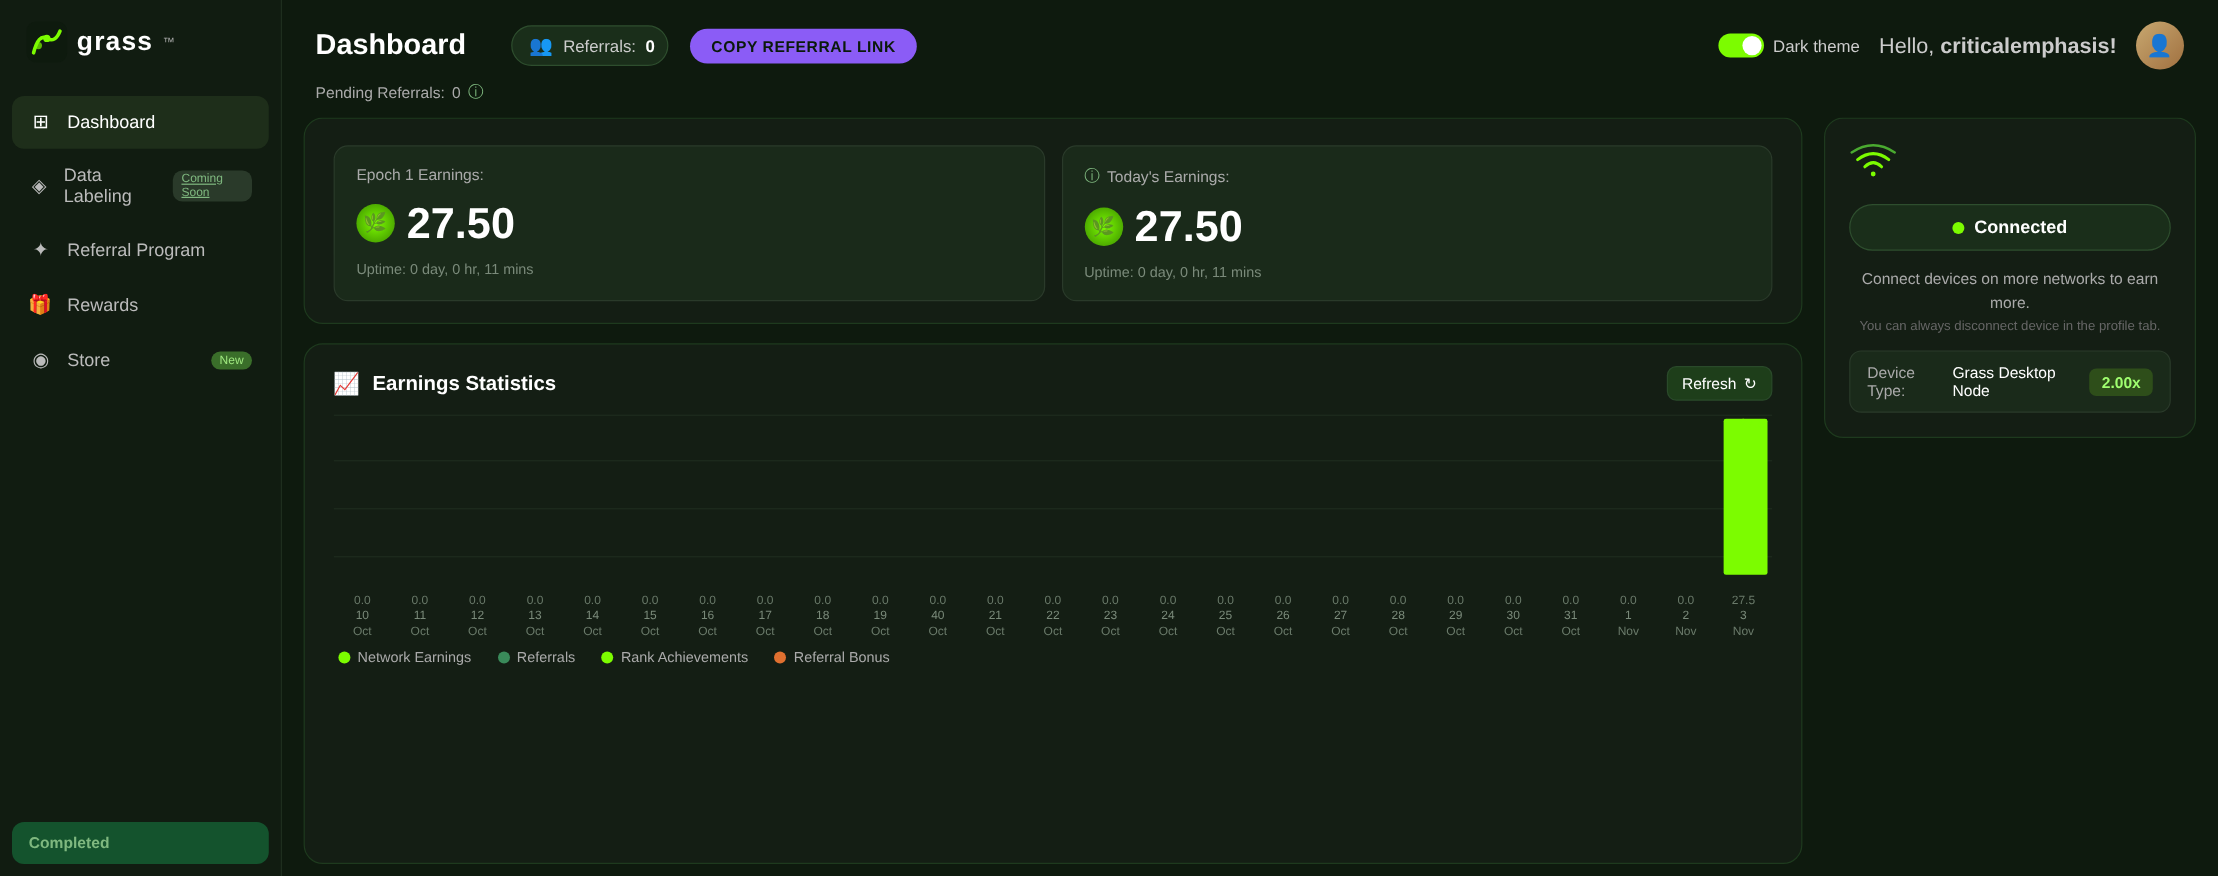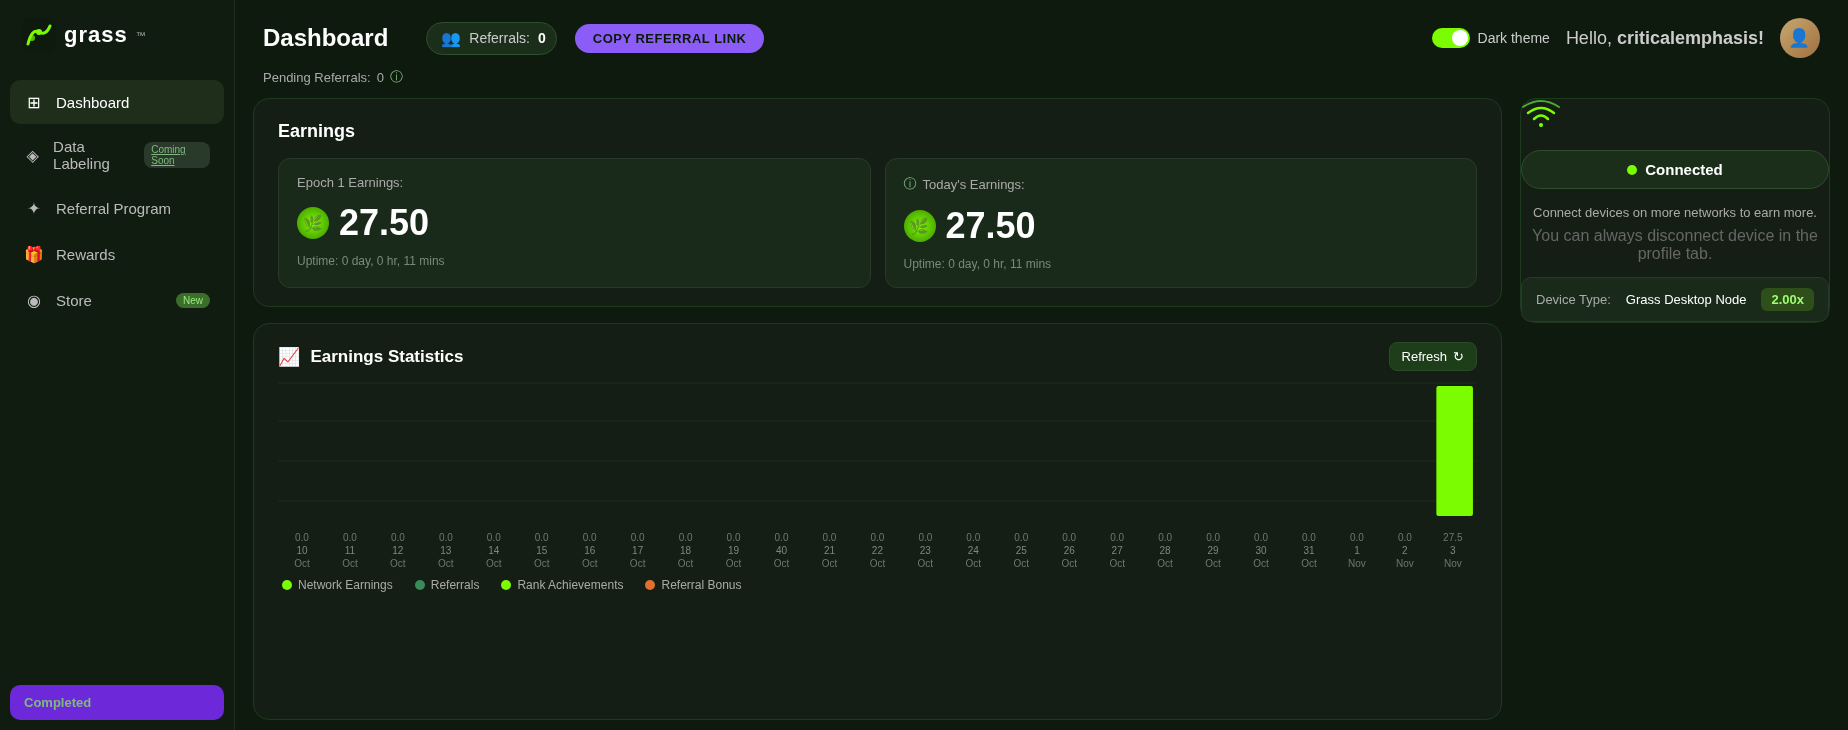--- a/index.html
+++ b/index.html
@@ -78,21 +78,21 @@
       color: #9fe87f;
       font-size: 10px;
       padding: 2px 7px;
       border-radius: 8px;
       margin-left: auto;
     }
     .sidebar-bottom {
       padding: 10px;
     }
     .completed-badge {
-      background: #6d28d9;
+      background: #14532d;
       border-radius: 10px;
       padding: 10px 14px;
       color: #7fb87f;
       font-size: 13px;
       font-weight: 600;
     }
 
     
     .main {
       flex: 1;
@@ -345,20 +345,21 @@
       width: 310px;
       min-width: 310px;
       display: flex;
       flex-direction: column;
       gap: 14px;
     }
     .connection-card {
       background: #141e14;
       border: 1px solid #1e3a1e;
       border-radius: 16px;
+      padding: 20px;
     }
     .wifi-icon {
       font-size: 28px;
       margin-bottom: 14px;
       color: #7cfc00;
     }
     .connected-btn {
       background: #1a2e1a;
       border: 1px solid #2e4e2e;
       border-radius: 20px;
@@ -375,21 +376,21 @@
     }
     .connected-dot { width: 10px; height: 10px; border-radius: 50%; background: #7cfc00; }
     .connect-desc {
       font-size: 13px;
       color: #aaa;
       text-align: center;
       line-height: 1.5;
       margin-bottom: 4px;
     }
     .connect-sub {
-      font-size: 16px;
+      font-size: 11px;
       color: #666;
       text-align: center;
       margin-bottom: 14px;
     }
     .device-type-row {
       background: #1a2a1a;
       border: 1px solid #2a3a2a;
       border-radius: 10px;
       padding: 10px 14px;
       display: flex;
@@ -478,21 +479,20 @@
     <span>Pending Referrals:</span>
     <span>0</span>
     <span class="info-icon">ⓘ</span>
   </div>
 
   <div class="content">
 
     <div class="left-panel">
 
       <div class="earnings-card">
-        <div class="card-title">Earnings</div>
         <div class="earnings-grid">
           <div class="earnings-box">
             <div class="earnings-box-label">Epoch 1 Earnings:</div>
             <div class="earnings-amount">
               <div class="grass-icon">🌿</div>
               <span>27.50</span>
             </div>
             <div class="uptime-text">Uptime: 0 day, 0 hr, 11 mins</div>
           </div>
           <div class="earnings-box">

